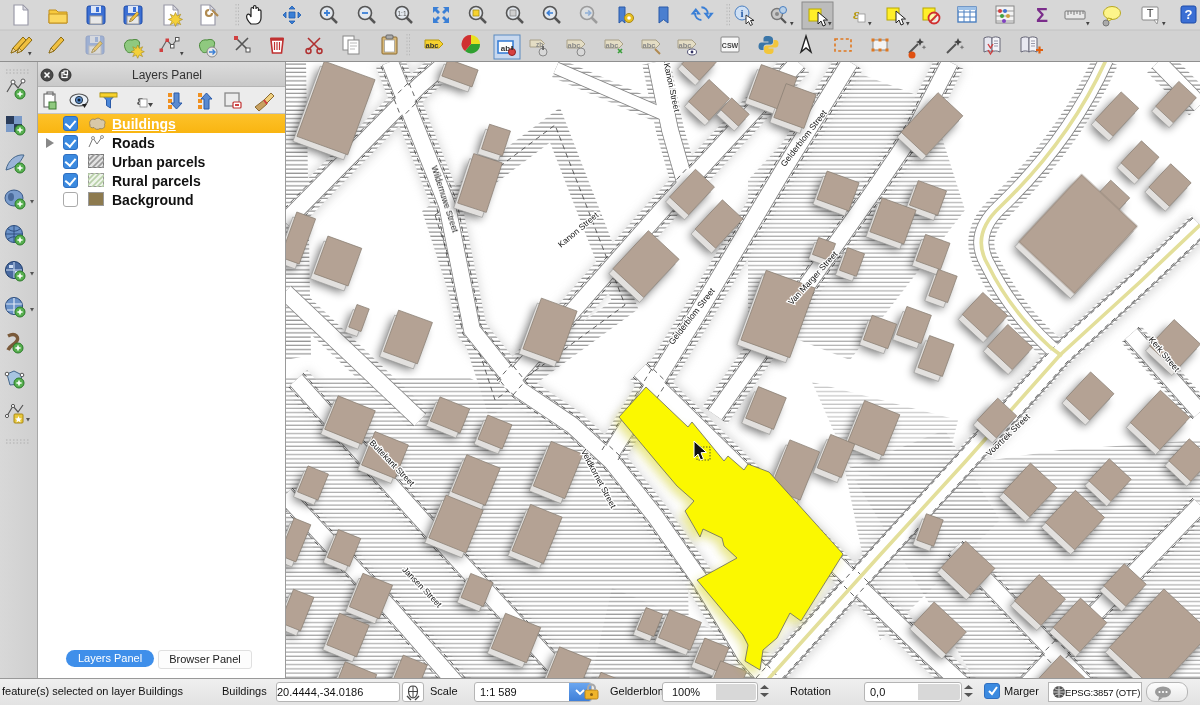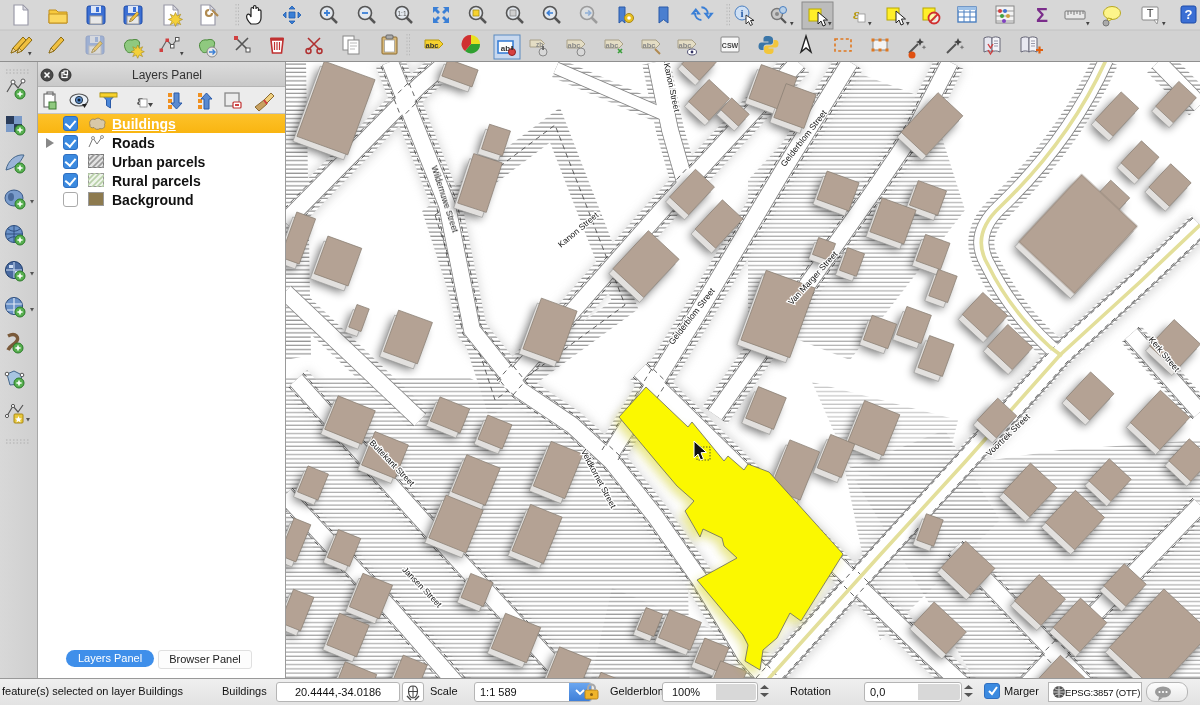--- a/index.html
+++ b/index.html
@@ -806,21 +806,21 @@
 </g>
 <g id="cursor">
         <rect x="697" y="447" width="13" height="13" fill="none" stroke="#333" stroke-width="0.8" stroke-dasharray="1.5,1.5"></rect>
         <path d="M694,441 l0,17 4,-4 2.5,6 3,-1.2 -2.5,-6 5.5,-0.5 z" fill="#111" stroke="#fff" stroke-width="1"></path>
       </g>
 </svg>
 </div>
 <div id="statusbar">
 <span class="sb" style="left:2px;top:6px;width:206px;overflow:hidden;white-space:nowrap">feature(s) selected on layer Buildings</span>
 <span class="sb" style="left:222px;top:6px">Buildings</span>
-<span class="sb fld" style="left:276px;width:122px;text-align:center;line-height:18px">20.4444,-34.0186</span>
+<span class="sb fld" style="left:276px;width:122px;line-height:18px">20.4444,-34.0186</span>
 <span class="sb fld" style="left:402px;width:20px"><svg width="20" height="18">
         <path d="M10,3 c3,0 4.5,2 4.5,5 c0,4 -2,7 -4.5,7 c-2.5,0 -4.5,-3 -4.5,-7 c0,-3 1.5,-5 4.5,-5 z" fill="none" stroke="#444" stroke-width="1.2"></path>
         <path d="M10,3 v12 M5.5,8.5 h9" stroke="#444" stroke-width="1"></path>
         <path d="M4,13 l4,4 M16,13 l-4,4" stroke="#444" stroke-width="1.4"></path>
       </svg></span>
 <span class="sb" style="left:430px;top:6px">Scale</span>
 <span class="sb fld" style="left:474px;width:116px;line-height:18px"><span style="padding-left:5px">1:1 589</span><span style="position:absolute;right:0;top:0;width:22px;height:18px;background:linear-gradient(#6aa6f0,#3f7fd8);border-radius:0 2px 2px 0"></span><svg style="position:absolute;right:5px;top:5px" width="12" height="9">
         <path d="M2,2 l4,4 4,-4" fill="none" stroke="#fff" stroke-width="1.8"></path>
       </svg></span>
 <span class="sb" style="left:583px;width:17px"><svg width="17" height="19">

